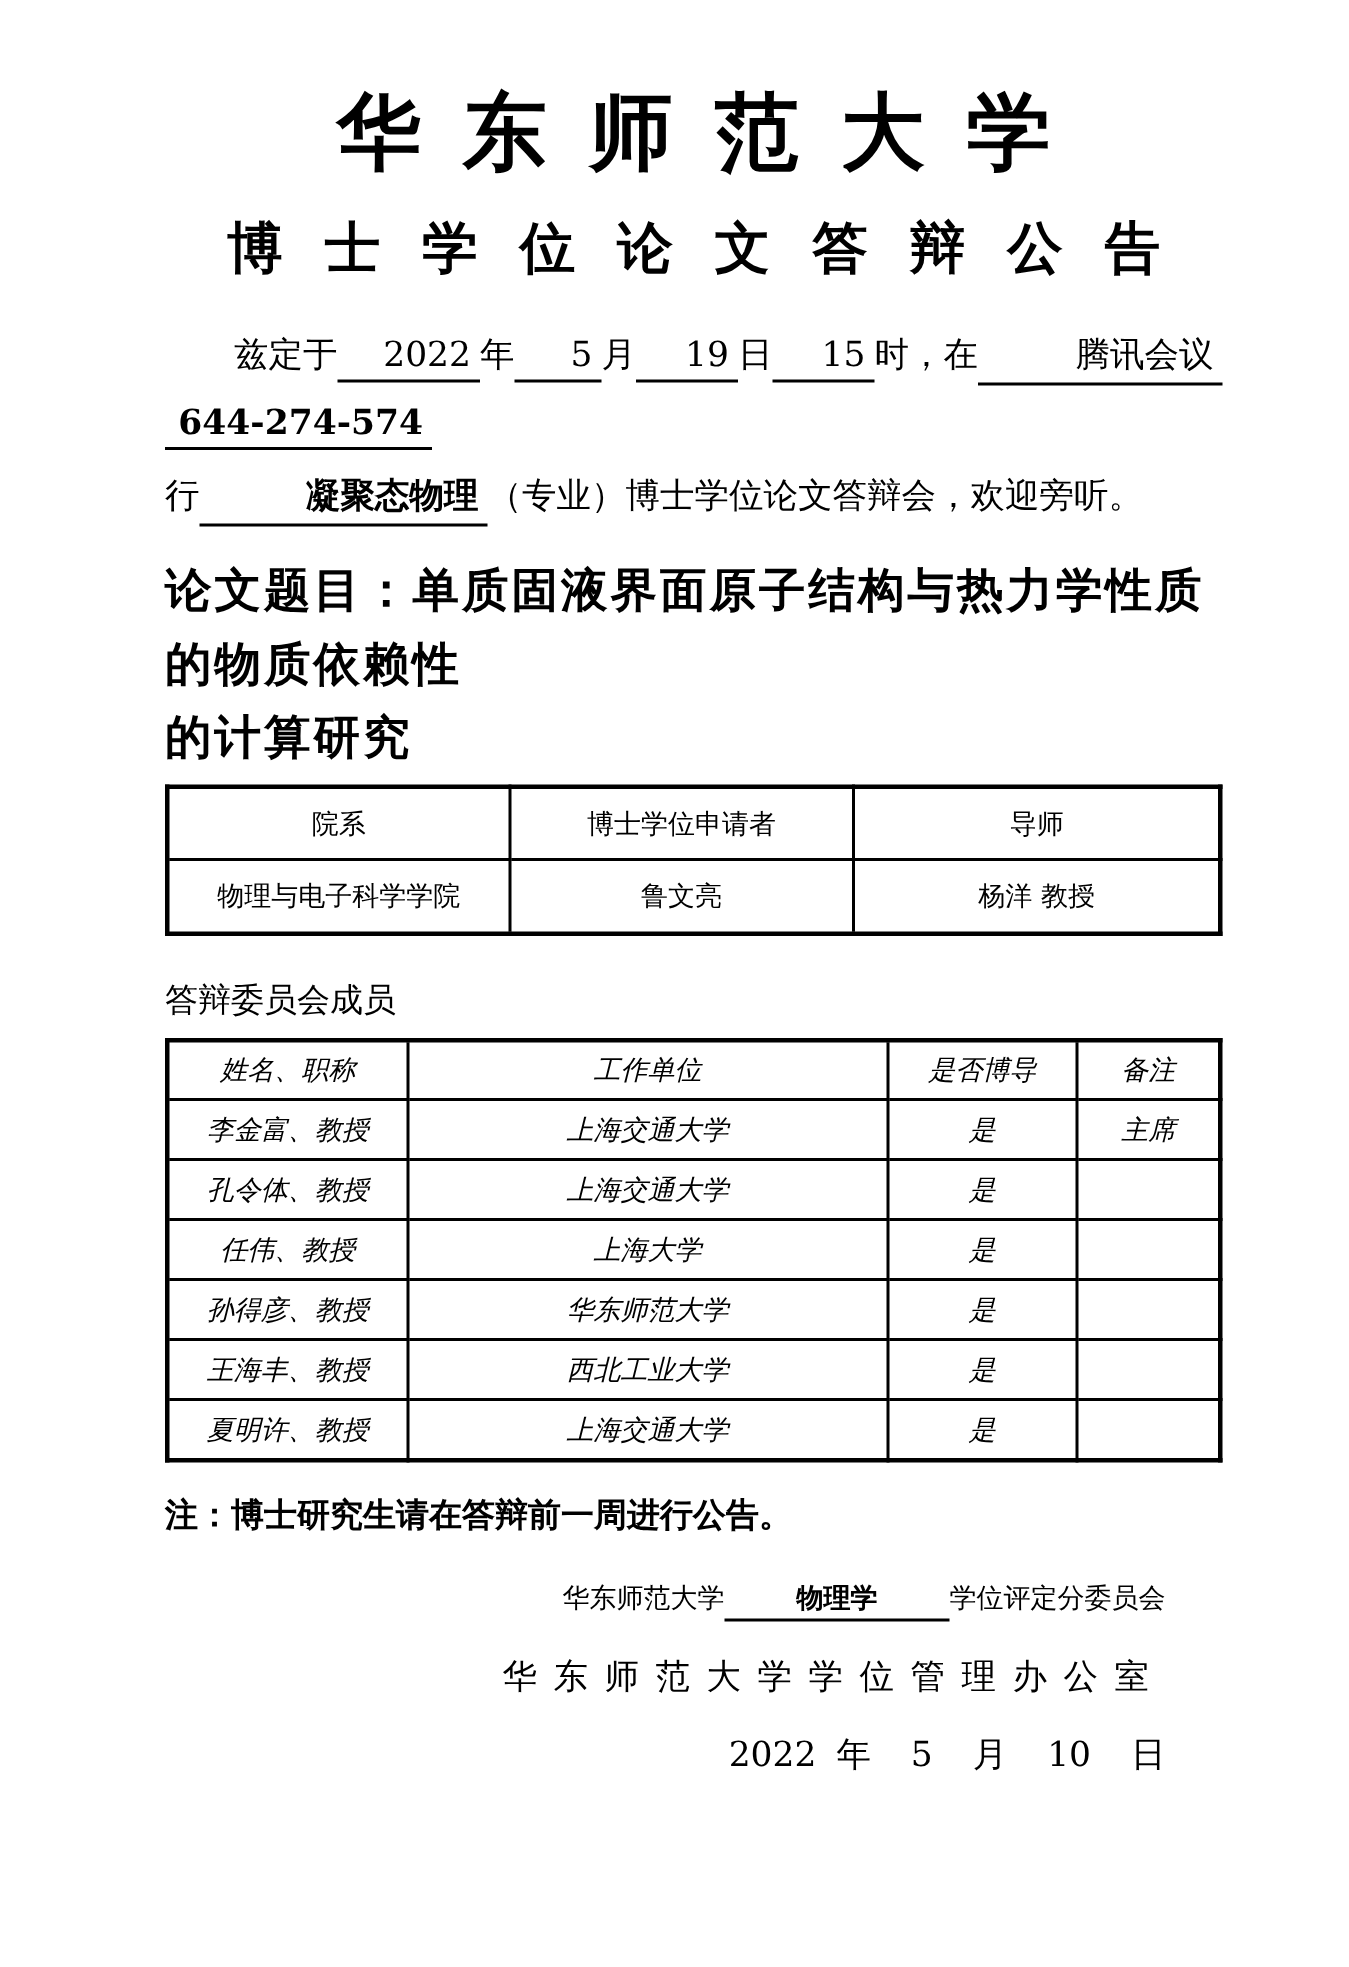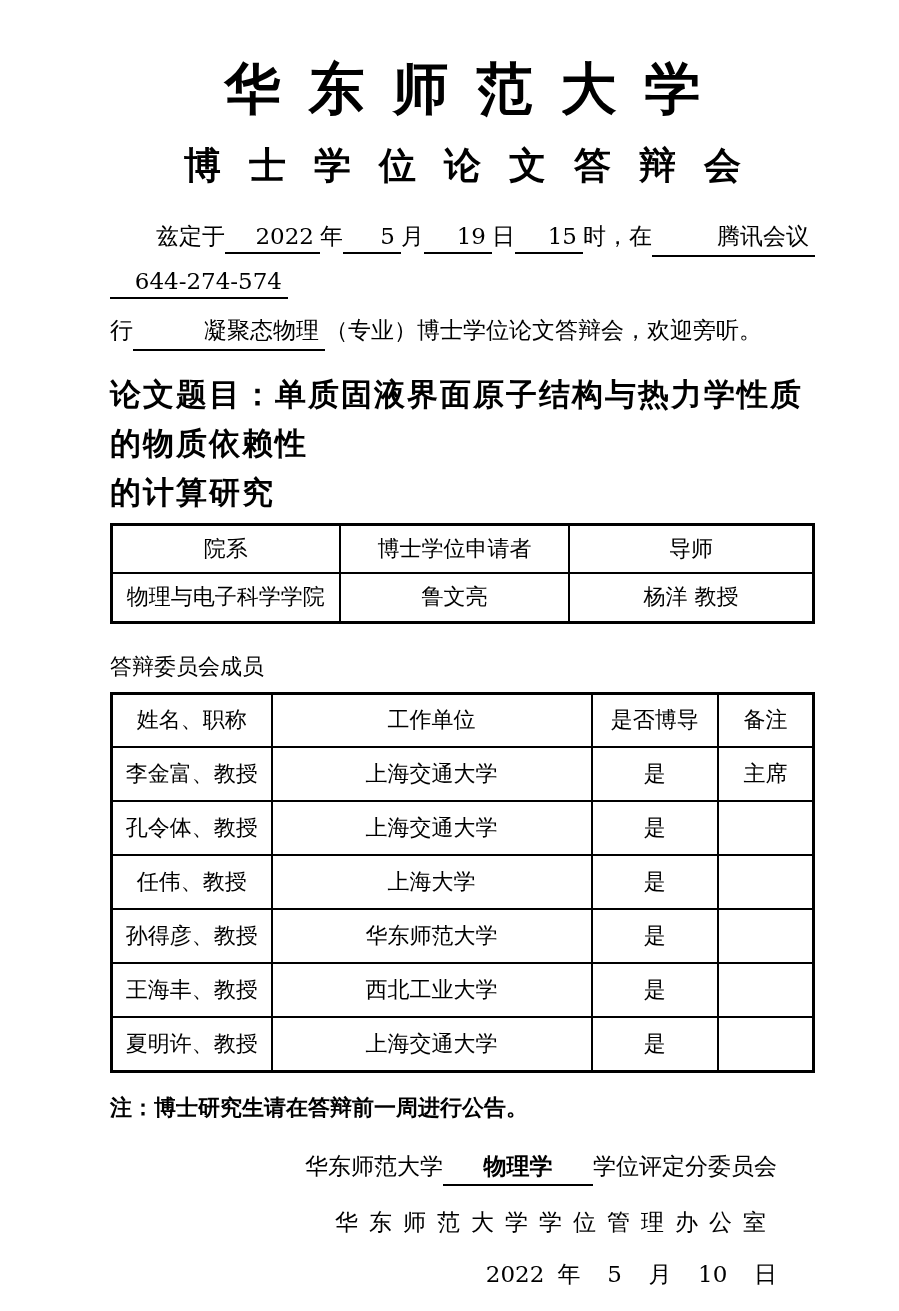--- a/index.html
+++ b/index.html
@@ -52,59 +52,59 @@
     border-bottom: 2px solid #000;
     text-align: right;
     padding-left: 6px;
     padding-right: 6px;
   }
   .u-year  { min-width: 95px; }
   .u-month { min-width: 58px; }
   .u-day   { min-width: 68px; }
   .u-hour  { min-width: 68px; }
   .u-platform { flex: 1 1 auto; }
-  .u-meeting  { min-width: 178px; }
-  .u-major    { min-width: 192px; }
+  .u-meeting  { min-width: 178px; font-weight: bold; }
+  .u-major    { min-width: 192px; font-weight: bold; }
 
   
   .thesis {
     margin-top: 8px;
     font-size: 31px;
     font-weight: bold;
     line-height: 49px;
     letter-spacing: 2px;
   }
 
   
   table {
     width: 100%;
     border-collapse: collapse;
     table-layout: fixed;
-    font-size: 22px;
+    font-size: 18px;
     text-align: center;
   }
   table.info-table { margin-top: 6px; }
   table.committee-table { margin-top: 10px; }
   th, td {
     border: 2px solid #000;
     font-weight: normal;
     height: 49px;
     vertical-align: middle;
     padding: 0 4px;
     overflow: hidden;
   }
   table { border: 3px solid #000; }
-  .committee-table th, .committee-table td { height: 54px; }
+  .committee-table th, .committee-table td { height: 40px; font-style: italic; }
 
   .committee-label { margin-top: 28px; font-size: 22px; }
 
   
   .note { margin-top: 20px; font-size: 22px; font-weight: bold; }
   .footer { text-align: right; padding-right: 38px; }
-  .footer-line1 { margin-top: 28px; font-size: 23px; }
+  .footer-line1 { margin-top: 28px; font-size: 18px; }
   .footer-subject {
     display: inline-block;
     min-width: 150px;
     text-align: center;
     border-bottom: 2px solid #000;
     padding: 0 8px 2px 8px;
     font-weight: bold;
   }
   .footer-line2 {
     margin-top: 21px;
@@ -118,21 +118,21 @@
     word-spacing: 6px;
   }
 </style>
 </head>
 <body>
 
 <div class="page">
 
   <h1 class="uni-title">华东师范大学</h1>
 
-  <h2 class="announce-title">博士学位论文答辩会</h2>
+  <h2 class="announce-title">博士学位论文答辩公告</h2>
 
   <div class="intro">
     <div class="intro-line indent">
       <span>兹定于</span>
       <span class="ufield u-year">2022</span>
       <span>年</span>
       <span class="ufield u-month">5</span>
       <span>月</span>
       <span class="ufield u-day">19</span>
       <span>日</span>

